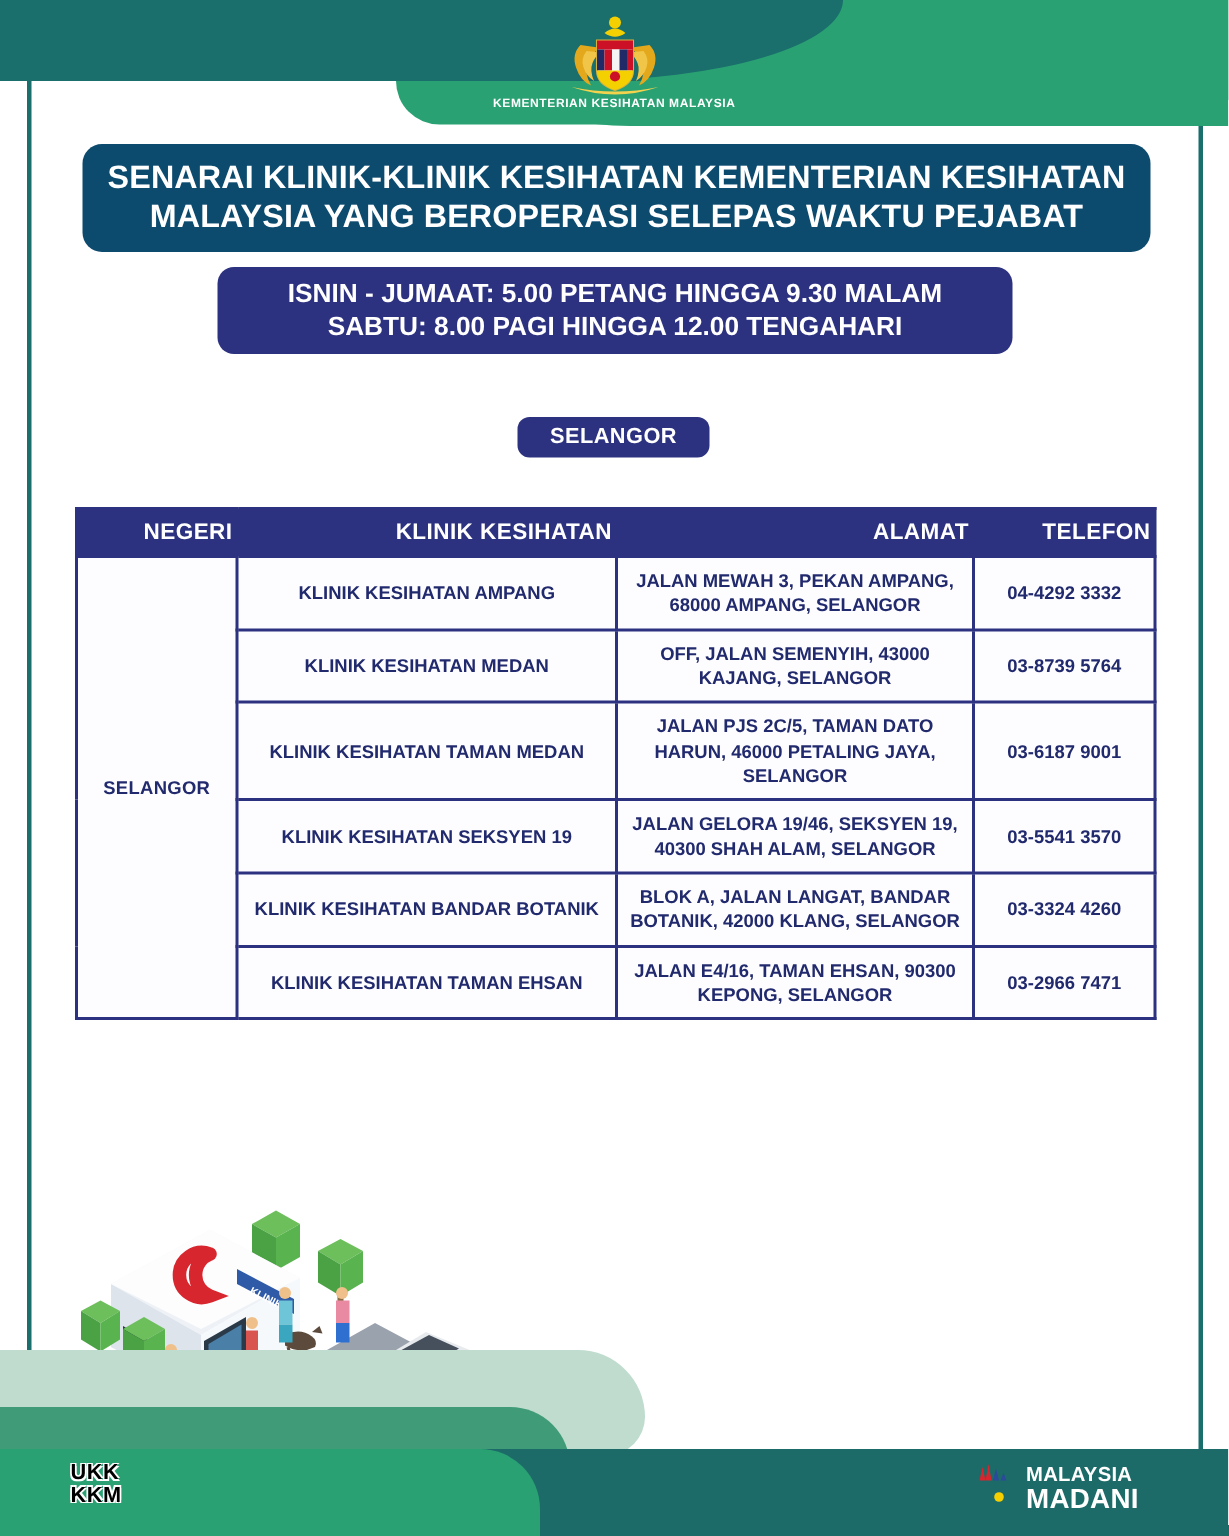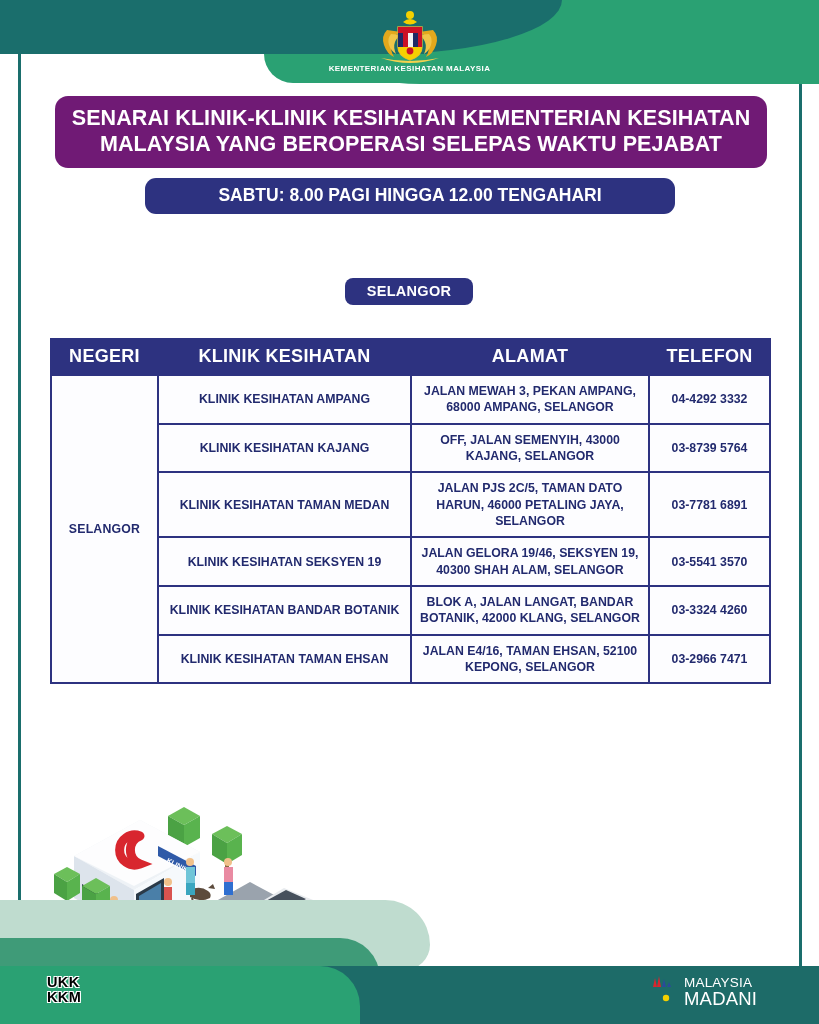--- a/index.html
+++ b/index.html
@@ -86,21 +86,21 @@
     color: #ffffff;
   }
 
   
   .title-banner {
     position: absolute;
     left: 55px; top: 96px;
     width: 712px;
     padding: 9px 14px 11px;
     box-sizing: border-box;
-    background: #701a75;
+    background: #0c4a6e;
     border-radius: 13px;
     color: #ffffff;
     text-align: center;
     font-size: 21.5px;
     font-weight: bold;
     line-height: 1.22;
     letter-spacing: 0.1px;
   }
 
   
@@ -144,26 +144,26 @@
   }
   table.clinic {
     border-collapse: collapse;
     width: 719px;
     table-layout: fixed;
     color: #222a6e;
   }
   table.clinic th {
     background: #2d3280;
     color: #ffffff;
-    font-size: 18px;
+    font-size: 15px;
     font-weight: bold;
     letter-spacing: 0.3px;
     padding: 6px 2px 7px;
     border: 2px solid #2d3280;
-    text-align: center;
+    text-align: right;
   }
   table.clinic td {
     border: 2px solid #2d3280;
     font-size: 12.3px;
     font-weight: bold;
     text-align: center;
     padding: 7px 6px;
     line-height: 1.33;
     background: #fdfdff;
     vertical-align: middle;
@@ -242,21 +242,21 @@
   .madani {
     position: absolute;
     left: 649px; top: 976px;
     display: flex;
     align-items: center;
     gap: 7px;
   }
   .madani-text {
     color: #ffffff;
     font-size: 16.5px;
-    font-weight: normal;
+    font-weight: bold;
     line-height: 1.0;
     letter-spacing: 0.2px;
   }
   .madani-text .l1 { display: block; font-size: 13.5px; }
   .madani-text .l2 { display: block; font-size: 18.5px; }
 </style>
 </head>
 <body>
 
 <div id="poster">
@@ -295,20 +295,21 @@
     </svg>
   </div>
   <div class="kkm-caption">KEMENTERIAN KESIHATAN MALAYSIA</div>
 
   <div class="title-banner">
     <span>SENARAI KLINIK-KLINIK KESIHATAN KEMENTERIAN KESIHATAN</span>
     <span>MALAYSIA YANG BEROPERASI SELEPAS WAKTU PEJABAT</span>
   </div>
 
   <div class="hours-banner">
+    <span>ISNIN - JUMAAT: 5.00 PETANG HINGGA 9.30 MALAM</span>
     <span class="l2">SABTU: 8.00 PAGI HINGGA 12.00 TENGAHARI</span>
   </div>
 
   <div class="state-pill">SELANGOR</div>
 
   <div class="table-wrap">
     <table class="clinic">
       <colgroup>
         <col class="c-negeri">
           <col class="c-klinik">
@@ -324,42 +325,42 @@
         </tr>
       </thead>
       <tbody>
         <tr>
           <td class="state-cell" rowspan="6">SELANGOR</td>
           <td>KLINIK KESIHATAN AMPANG</td>
           <td>JALAN MEWAH 3, PEKAN AMPANG, 68000 AMPANG, SELANGOR</td>
           <td class="phone-cell">04-4292 3332</td>
         </tr>
         <tr>
-          <td>KLINIK KESIHATAN KAJANG</td>
+          <td>KLINIK KESIHATAN MEDAN</td>
           <td>OFF, JALAN SEMENYIH, 43000 KAJANG, SELANGOR</td>
           <td class="phone-cell">03-8739 5764</td>
         </tr>
         <tr>
           <td>KLINIK KESIHATAN TAMAN MEDAN</td>
           <td>JALAN PJS 2C/5, TAMAN DATO HARUN, 46000 PETALING JAYA, SELANGOR</td>
-          <td class="phone-cell">03-7781 6891</td>
+          <td class="phone-cell">03-6187 9001</td>
         </tr>
         <tr>
           <td>KLINIK KESIHATAN SEKSYEN 19</td>
           <td>JALAN GELORA 19/46, SEKSYEN 19, 40300 SHAH ALAM, SELANGOR</td>
           <td class="phone-cell">03-5541 3570</td>
         </tr>
         <tr>
           <td>KLINIK KESIHATAN BANDAR BOTANIK</td>
           <td>BLOK A, JALAN LANGAT, BANDAR BOTANIK, 42000 KLANG, SELANGOR</td>
           <td class="phone-cell">03-3324 4260</td>
         </tr>
         <tr>
           <td>KLINIK KESIHATAN TAMAN EHSAN</td>
-          <td>JALAN E4/16, TAMAN EHSAN, 52100 KEPONG, SELANGOR</td>
+          <td>JALAN E4/16, TAMAN EHSAN, 90300 KEPONG, SELANGOR</td>
           <td class="phone-cell">03-2966 7471</td>
         </tr>
       </tbody>
     </table>
   </div>
 
   <div class="illus">
     <svg width="320" height="180" viewBox="0 0 320 180" aria-hidden="true">
 
       <path d="M10 140 L120 78 L300 150 L185 180 Z" fill="#ffffff"></path>

